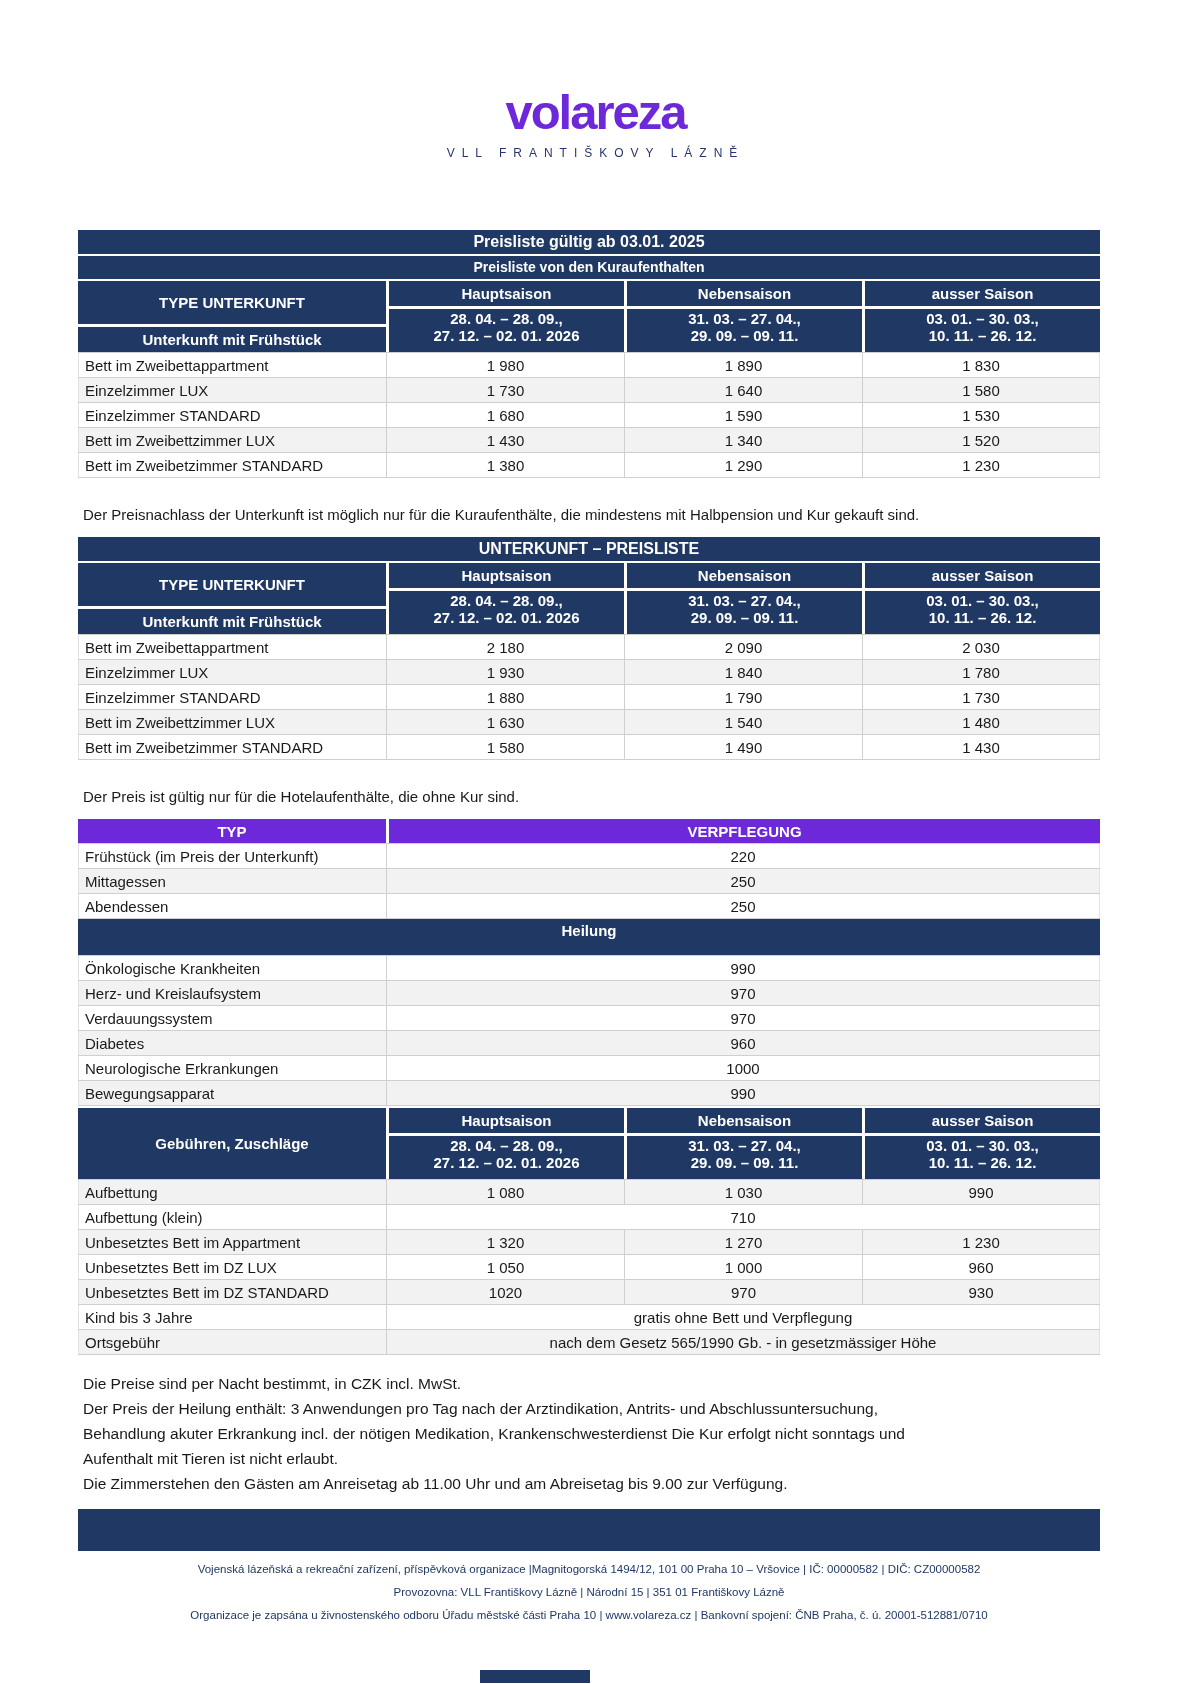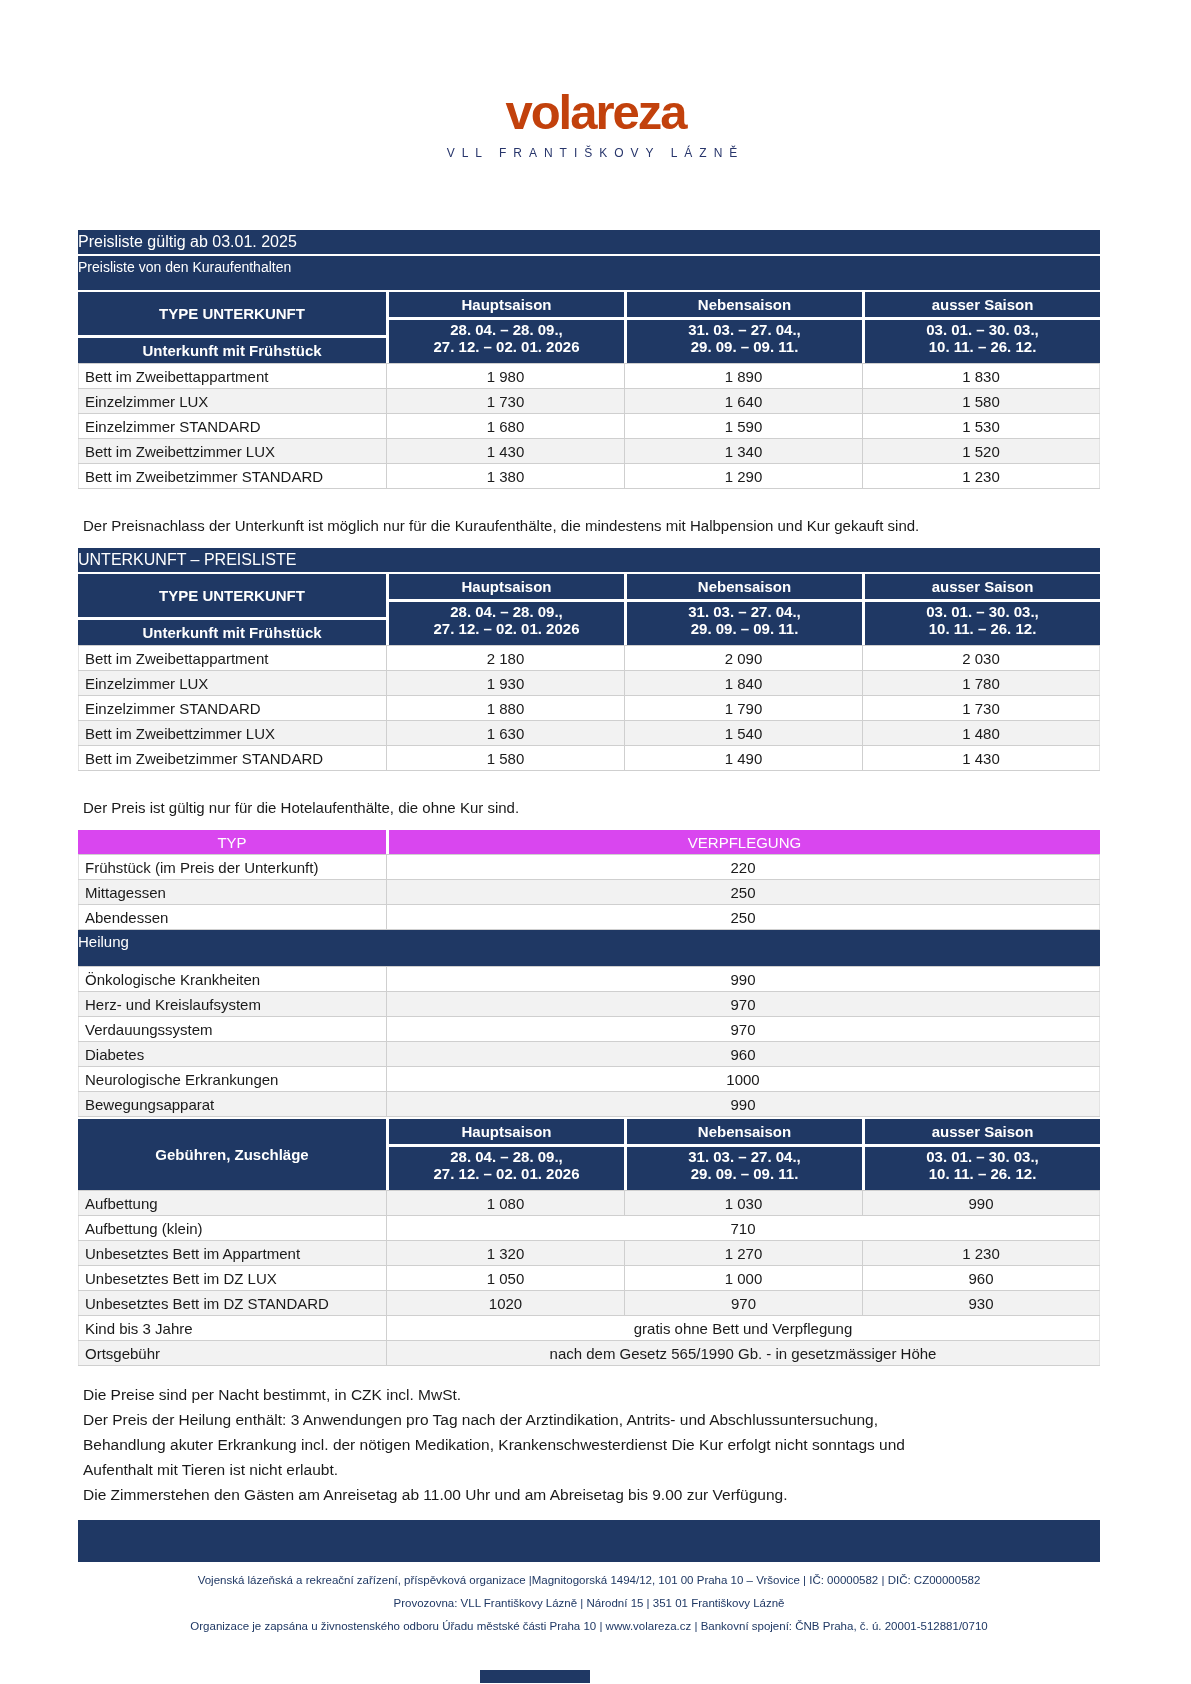--- a/index.html
+++ b/index.html
@@ -2,29 +2,29 @@
 <html><head>
 <meta charset="utf-8">
 <style>
   *{box-sizing:border-box;margin:0;padding:0}
   html,body{background:#fff}
   body{width:1191px;height:1684px;position:relative;overflow:hidden;
        font-family:"Liberation Sans",sans-serif;color:#1a1a1a}
 
   
   .logo{padding-top:88px;text-align:center}
-  .brand{font-size:49px;font-weight:800;color:#c2410c;letter-spacing:-2px;line-height:1}
+  .brand{font-size:49px;font-weight:800;color:#6d28d9;letter-spacing:-2px;line-height:1}
   .brand-sub{font-size:12px;font-weight:400;color:#27356b;letter-spacing:7px;margin-top:9px}
 
   
   .doc{width:1022px;margin:70px 0 0 78px}
 
-  .bar{background:#1f3864;color:#fff;font-weight:normal;}
+  .bar{background:#1f3864;color:#fff;font-weight:bold;text-align:center}
   .title-bar{height:24px;line-height:24px;font-size:16px}
-  .subtitle-bar{height:34px;line-height:23px;font-size:14px;margin-top:2px}
+  .subtitle-bar{height:23px;line-height:23px;font-size:14px;margin-top:2px}
 
   
   .shead{display:grid;grid-template-columns:308px 238px 238px 238px;
          grid-template-rows:28px 18px 25px;margin-top:2px}
   .shead>div{background:#1f3864;color:#fff;font-weight:bold;font-size:15px}
   .sh-type{grid-column:1;grid-row:1/3;border-bottom:3px solid #fff;
            display:flex;align-items:center;justify-content:center}
   .sh-type.full{grid-row:1/4;border-bottom:none}
   .sh-sub{grid-column:1;grid-row:3;display:flex;align-items:center;justify-content:center}
   .sh-name{grid-row:1;border-left:3px solid #fff;border-bottom:3px solid #fff;
@@ -38,21 +38,21 @@
   .row{display:grid;grid-template-columns:308px 238px 238px 238px;height:25px;
        align-items:stretch;border-top:1px solid #cfcfcf;font-size:15px;background:#fff}
   .row.shade{background:#f2f2f2}
   .row .lbl{display:flex;align-items:center;padding-left:6px;border-left:1px solid #e3e3e3}
   .row .val{display:flex;align-items:center;justify-content:center;border-left:1px solid #cfcfcf}
   .row .val:last-child{border-right:1px solid #e3e3e3}
   .row.two{grid-template-columns:308px 714px}
 
   
   .mhead{display:grid;grid-template-columns:308px 714px;height:24px;margin-top:2px}
-  .mhead>div{background:#d946ef;color:#fff;font-weight:normal;font-size:15px;
+  .mhead>div{background:#6d28d9;color:#fff;font-weight:bold;font-size:15px;
              display:flex;align-items:center;justify-content:center}
   .mhead .m2{border-left:3px solid #fff}
   .heilung-bar{height:36px;line-height:24px;font-size:15px}
 
   .note{font-size:15px;padding-left:5px;margin-top:28px;margin-bottom:14px}
 
   .remarks{font-size:15.5px;line-height:25px;padding-left:5px;margin-top:16px}
 
   .footer-bar{height:42px;background:#1f3864;margin-top:13px}
   .site-footer{margin-top:12px;text-align:center;color:#1f3864;font-size:11.5px}

